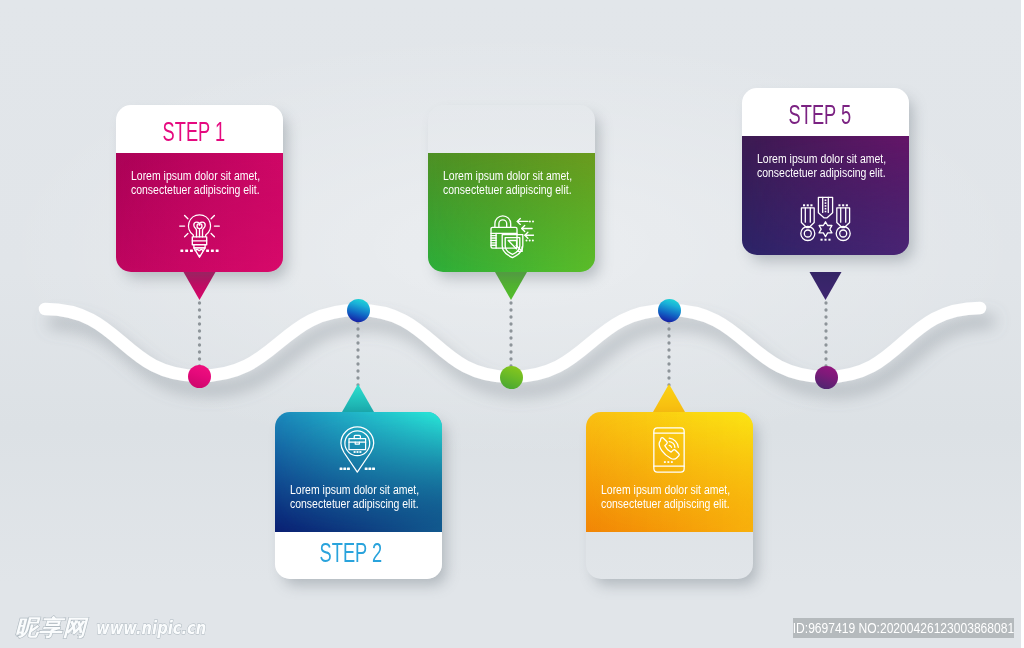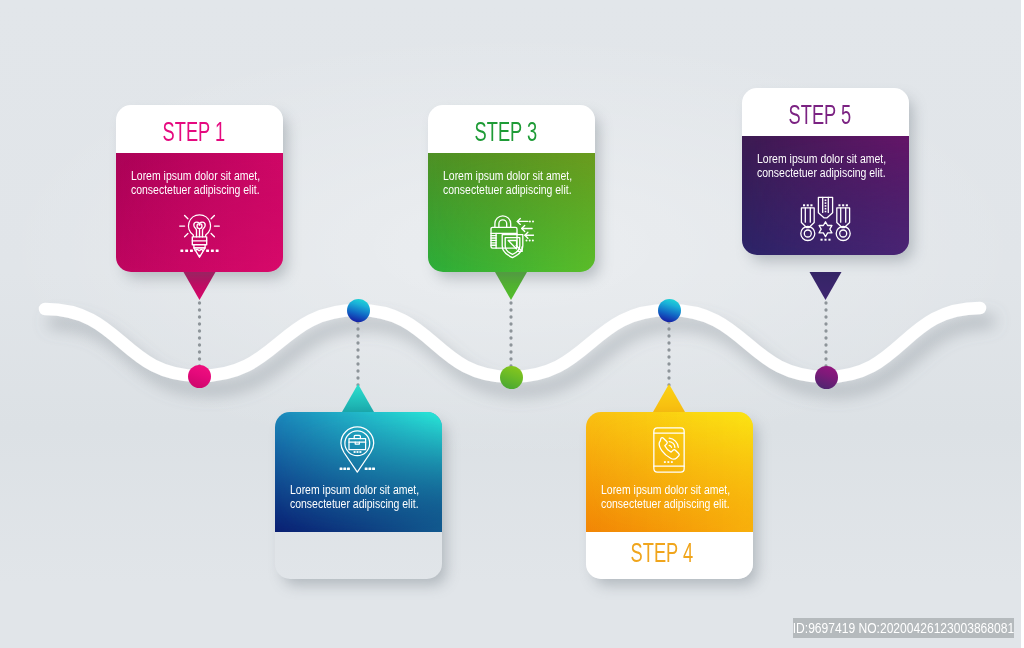--- a/index.html
+++ b/index.html
@@ -200,25 +200,25 @@
               <rect x="3.3" y="41.6" width="2.9" height="2.4" rx="0.3"></rect>
               <rect x="7.0" y="41.6" width="2.9" height="2.4" rx="0.3"></rect>
   <rect x="24.7" y="41.6" width="2.9" height="2.4" rx="0.3"></rect>
               <rect x="28.4" y="41.6" width="2.9" height="2.4" rx="0.3"></rect>
               <rect x="32.1" y="41.6" width="2.9" height="2.4" rx="0.3"></rect>
  </g>
 </svg>
         </div>
       <div class="desc" style="left:15px;right:12px;top:71px;"><span>Lorem ipsum dolor sit amet,</span><br><span>consectetuer adipiscing elit.</span></div>
     </div>
+    <div class="hdr" style="bottom:0;height:47.5px;color:#29a3dc;--ty:-2.0px;--tx:-11px;">
+        <span>STEP 2</span>
+      </div>
   </div>
   <div class="card" style="left:427.5px;top:105.0px;">
-    <div class="hdr" style="top:0;height:47.5px;color:#1e9b36;">
-        <span>STEP 3</span>
-      </div>
     <div class="grad" style="top:47.5px;bottom:0;background:linear-gradient(180deg,#4e9024 0%,#2cae3a 100%);">
       <div class="gov" style="background:linear-gradient(90deg, rgba(131,166,27,0) 0%, rgba(131,166,27,0.550) 100%);-webkit-mask-image:linear-gradient(180deg,#000 0%,rgba(0,0,0,0) 100%);mask-image:linear-gradient(180deg,#000 0%,rgba(0,0,0,0) 100%);"></div>
       <div class="gov" style="background:linear-gradient(90deg, rgba(131,201,27,0) 0%, rgba(131,201,27,0.550) 100%);-webkit-mask-image:linear-gradient(180deg,rgba(0,0,0,0) 0%,#000 100%);mask-image:linear-gradient(180deg,rgba(0,0,0,0) 0%,#000 100%);"></div>
       <div class="desc" style="left:15px;right:12px;top:16px;"><span>Lorem ipsum dolor sit amet,</span><br><span>consectetuer adipiscing elit.</span></div>
       <div class="iconwrap" style="top:62.0px;margin-left:1.5px;">
           <svg width="44" height="44" viewBox="0 0 44 44" fill="none" stroke="#fff" stroke-width="1.35" stroke-linecap="round" stroke-linejoin="round">
  <path d="M4.9 12.3 v-3.6 a7.9 7.9 0 0 1 15.8 0 v3.6"></path>
  <path d="M8.9 12.3 v-3.6 a3.9 3.9 0 0 1 7.8 0 v3.6"></path>
  <path d="M1.0 13.9 a1.5 1.5 0 0 1 1.5 -1.5 H25.5 a1.5 1.5 0 0 1 1.5 1.5 V31.6 a1.5 1.5 0 0 1 -1.5 1.5 H2.5 A1.5 1.5 0 0 1 1.0 31.6 z"></path>
  <path d="M1.0 18.3 H27.0"></path>
@@ -265,23 +265,20 @@
  <path d="M16.2 18.3 a3.0 3.0 0 0 1 2.3 2.1"></path>
  <g fill="#fff" stroke="none">
   <rect x="10.9" y="34.2" width="1.9" height="1.7"></rect>
               <rect x="14.4" y="34.2" width="1.9" height="1.7"></rect>
               <rect x="17.9" y="34.2" width="1.9" height="1.7"></rect>
  </g>
 </svg>
         </div>
       <div class="desc" style="left:15px;right:12px;top:71px;"><span>Lorem ipsum dolor sit amet,</span><br><span>consectetuer adipiscing elit.</span></div>
     </div>
-    <div class="hdr" style="bottom:0;height:47.5px;color:#f0a51c;--ty:-2.0px;--tx:-11px;">
-        <span>STEP 4</span>
-      </div>
   </div>
   <div class="card" style="left:742.0px;top:88px;">
     <div class="hdr" style="top:0;height:47.5px;color:#7b2282;">
         <span>STEP 5</span>
       </div>
     <div class="grad" style="top:47.5px;bottom:0;background:linear-gradient(180deg,#3c1b52 0%,#2c2468 100%);">
       <div class="gov" style="background:linear-gradient(90deg, rgba(135,16,124,0) 0%, rgba(135,16,124,0.550) 100%);-webkit-mask-image:linear-gradient(180deg,#000 0%,rgba(0,0,0,0) 100%);mask-image:linear-gradient(180deg,#000 0%,rgba(0,0,0,0) 100%);"></div>
       <div class="gov" style="background:linear-gradient(90deg, rgba(100,36,126,0) 0%, rgba(100,36,126,0.550) 100%);-webkit-mask-image:linear-gradient(180deg,rgba(0,0,0,0) 0%,#000 100%);mask-image:linear-gradient(180deg,rgba(0,0,0,0) 0%,#000 100%);"></div>
       <div class="desc" style="left:15px;right:12px;top:16px;"><span>Lorem ipsum dolor sit amet,</span><br><span>consectetuer adipiscing elit.</span></div>
       <div class="iconwrap" style="top:60.0px;margin-left:0.5px;">
@@ -330,16 +327,20 @@
  </g>
 </svg>
         </div>
     </div>
   </div>
   <div class="dot" style="left:188.0px;top:365.0px;width:23px;height:23px;background:linear-gradient(200deg,#f2127f 0%,#e5097b 45%,#c80668 100%);"></div>
   <div class="dot" style="left:346.5px;top:298.5px;width:23px;height:23px;background:linear-gradient(196deg,#21e3d6 0%,#1aafd8 30%,#1165c4 62%,#1626a8 88%,#161a80 100%);"></div>
   <div class="dot" style="left:499.5px;top:365.5px;width:23px;height:23px;background:linear-gradient(200deg,#8ec91b 0%,#6cbb26 45%,#43a336 100%);"></div>
   <div class="dot" style="left:657.5px;top:298.5px;width:23px;height:23px;background:linear-gradient(196deg,#21e3d6 0%,#1aafd8 30%,#1165c4 62%,#1626a8 88%,#161a80 100%);"></div>
   <div class="dot" style="left:814.5px;top:365.5px;width:23px;height:23px;background:linear-gradient(200deg,#981580 0%,#7d1a79 42%,#45296e 100%);"></div>
+  <div id="watermark">
+    <span id="wm-logo">昵享网</span>
+    <span id="wm-site">www.nipic.cn</span>
+  </div>
   <div class="idbar" style="left:793px;top:618px;width:221px;height:20px;">
     <span>ID:9697419 NO:20200426123003868081</span>
   </div>
 </div>
 
 </body></html>

